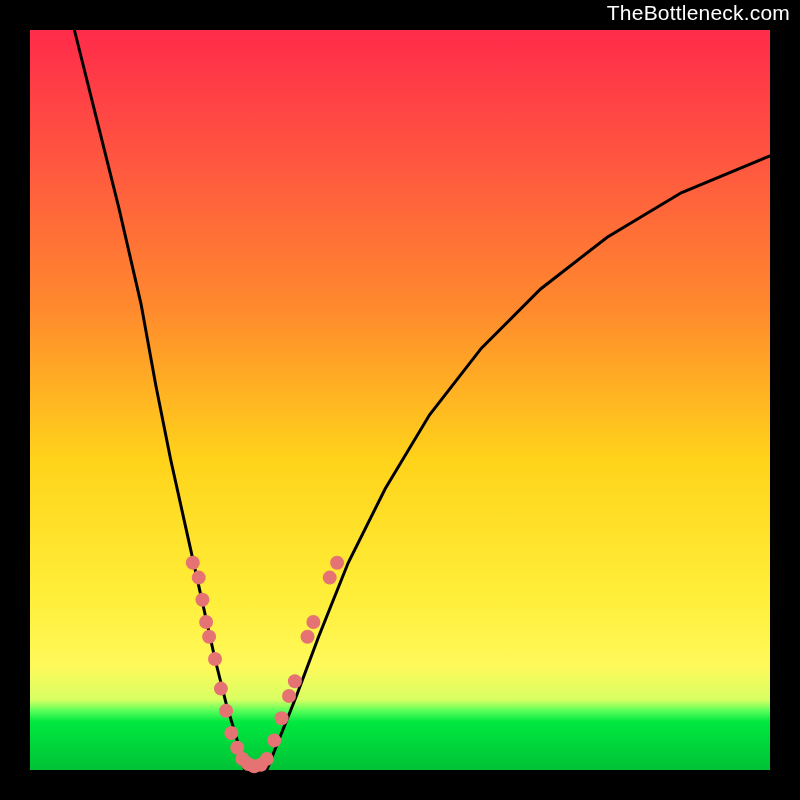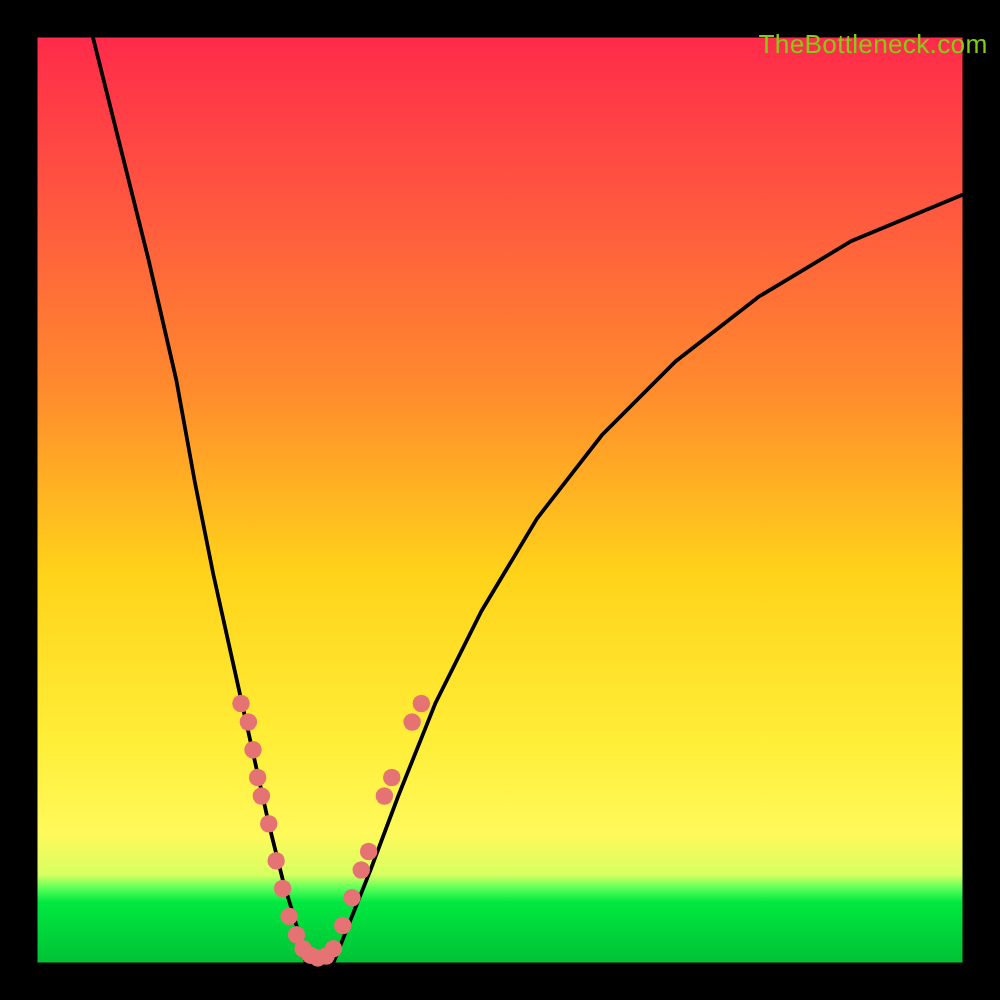--- a/index.html
+++ b/index.html
@@ -39,23 +39,23 @@
     );
   }
   svg.curve {
     position: absolute;
     left: 0; top: 0;
     width: 740px; height: 740px;
     overflow: visible;
   }
   .watermark {
     position: absolute;
-    top: 24px;
+    top: 1px;
     right: 10px;
-    color: #84cc16;
+    color: #ffffff;
     font-size: 21px;
     font-weight: 500;
     letter-spacing: 0.2px;
     user-select: none;
   }
 </style>
 </head>
 <body>
 
 <div class="frame">

